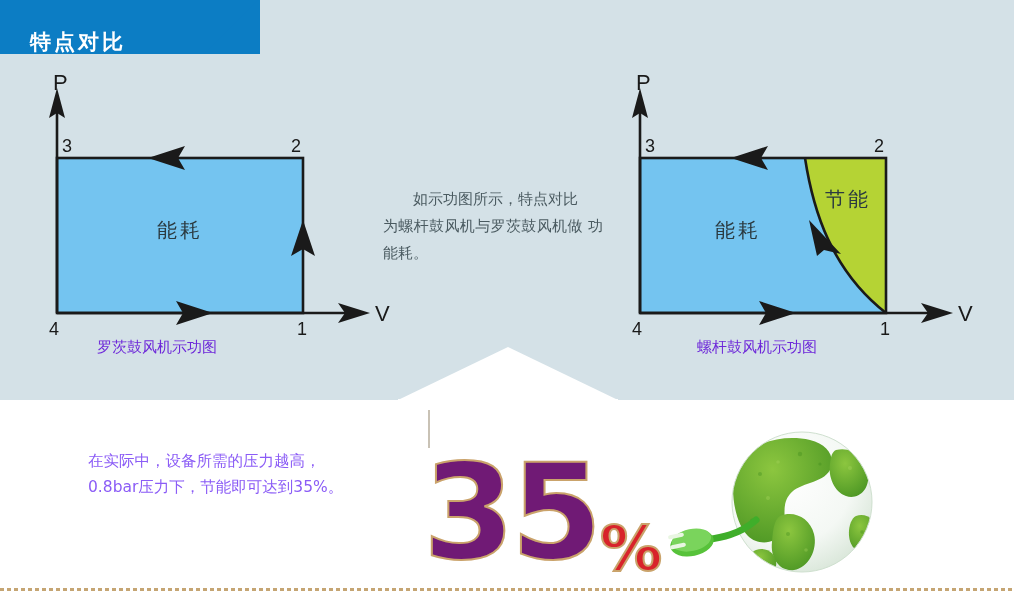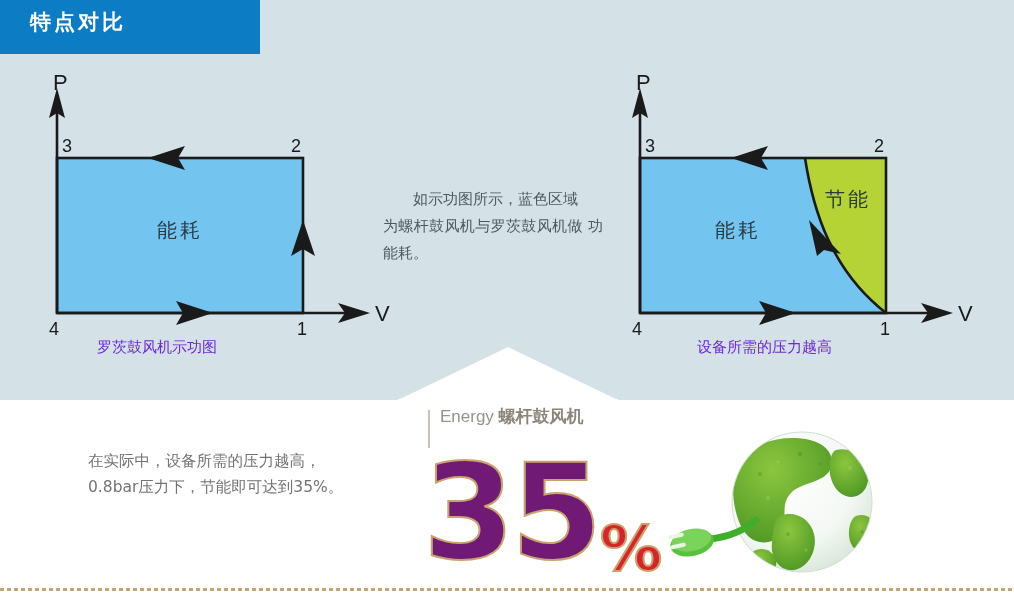--- a/index.html
+++ b/index.html
@@ -33,21 +33,21 @@
     position:absolute;left:0;top:0;width:260px;height:54px;
     background:#0c7dc4;
   }
   .ribbon-slope{
     position:absolute;left:204px;top:0;
     width:0;height:0;
     border-top:54px solid #0c7dc4;
     border-right:54px solid transparent;
   }
   .ribbon-title{
-    position:absolute;left:30px;top:8px;
+    position:absolute;left:30px;top:28px;
     color:#ffffff;font-size:21px;font-weight:bold;letter-spacing:3px;
     font-family:"DejaVu Sans","Liberation Sans",sans-serif;
   }
 
   
   .diagram{position:absolute;top:70px;}
   .diagram svg{display:block;}
   .dgm-left{left:20px;}
   .dgm-right{left:603px;}
 
@@ -67,21 +67,21 @@
     font-family:"DejaVu Sans","Liberation Sans",sans-serif;
   }
   .mid-text .indent{display:block;text-indent:2em;}
 
   
   .panel-bottom{
     position:absolute;left:0;top:400px;width:1014px;height:206px;background:#ffffff;
   }
   .bottom-text{
     position:absolute;left:88px;top:448px;
-    font-size:15.5px;line-height:26px;color:#737373;white-space:nowrap;
+    font-size:15.5px;line-height:26px;color:#8b5cf6;white-space:nowrap;
     font-family:"DejaVu Sans","Liberation Sans",sans-serif;
   }
 
   
   .ec-block{position:absolute;left:428px;top:406px;}
   .ec-bar{
     position:absolute;left:0;top:4px;width:2px;height:38px;background:#c9c2b5;
   }
   .ec-lines{
     position:absolute;left:12px;top:0;
@@ -153,21 +153,21 @@
       <text x="271" y="82" font-family="Liberation Sans, sans-serif" font-size="18" fill="#1a1a1a">2</text>
       <text x="29" y="265" font-family="Liberation Sans, sans-serif" font-size="18" fill="#1a1a1a">4</text>
       <text x="277" y="265" font-family="Liberation Sans, sans-serif" font-size="18" fill="#1a1a1a">1</text>
 
       <text x="160" y="167" text-anchor="middle" font-family="DejaVu Sans, sans-serif" font-size="20" letter-spacing="3" fill="#2b3a40">能耗</text>
     </svg>
   </div>
   <div class="caption cap-left">罗茨鼓风机示功图</div>
 
   <div class="mid-text">
-    <span class="indent">如示功图所示，蓝色区域</span>
+    <span class="indent">如示功图所示，特点对比</span>
     <span>为螺杆鼓风机与罗茨鼓风机做</span>
     <span>功能耗。</span>
   </div>
 
   <div class="diagram dgm-right">
     <svg width="370" height="265" viewBox="0 0 370 265">
 
       <path d="M37,88 L202,88 C210,140 228,200 282,243 L37,243 Z" fill="#74c4f0"></path>
 
       <path d="M202,88 L283,88 L283,243 L282,243 C228,200 210,140 202,88 Z" fill="#b5d334"></path>
@@ -193,36 +193,32 @@
 
       <text x="42" y="82" font-family="Liberation Sans, sans-serif" font-size="18" fill="#1a1a1a">3</text>
       <text x="271" y="82" font-family="Liberation Sans, sans-serif" font-size="18" fill="#1a1a1a">2</text>
       <text x="29" y="265" font-family="Liberation Sans, sans-serif" font-size="18" fill="#1a1a1a">4</text>
       <text x="277" y="265" font-family="Liberation Sans, sans-serif" font-size="18" fill="#1a1a1a">1</text>
 
       <text x="135" y="167" text-anchor="middle" font-family="DejaVu Sans, sans-serif" font-size="20" letter-spacing="3" fill="#2b3a40">能耗</text>
       <text x="245" y="136" text-anchor="middle" font-family="DejaVu Sans, sans-serif" font-size="20" letter-spacing="3" fill="#2b3a40">节能</text>
     </svg>
   </div>
-  <div class="caption cap-right">设备所需的压力越高</div>
+  <div class="caption cap-right">螺杆鼓风机示功图</div>
 
   <div class="panel-bottom"></div>
 
   <div class="bottom-text">
     <div>在实际中，设备所需的压力越高，</div>
     <div>0.8bar压力下，节能即可达到35%。</div>
   </div>
 
   <div class="ec-block">
     <div class="ec-bar"></div>
     <div class="ec-lines">
-      <div>
-        <span>Energy</span>
-        <span class="ec-cn">螺杆鼓风机</span>
-      </div>
     </div>
     <div class="ec-num">35</div>
     <div class="ec-pct">%</div>
   </div>
 
   <div class="globe-wrap">
     <svg width="250" height="160" viewBox="0 0 250 160">
       <defs>
         <radialGradient id="gSphere" cx="38%" cy="32%" r="78%">
           <stop offset="0%" stop-color="#ffffff"></stop>

